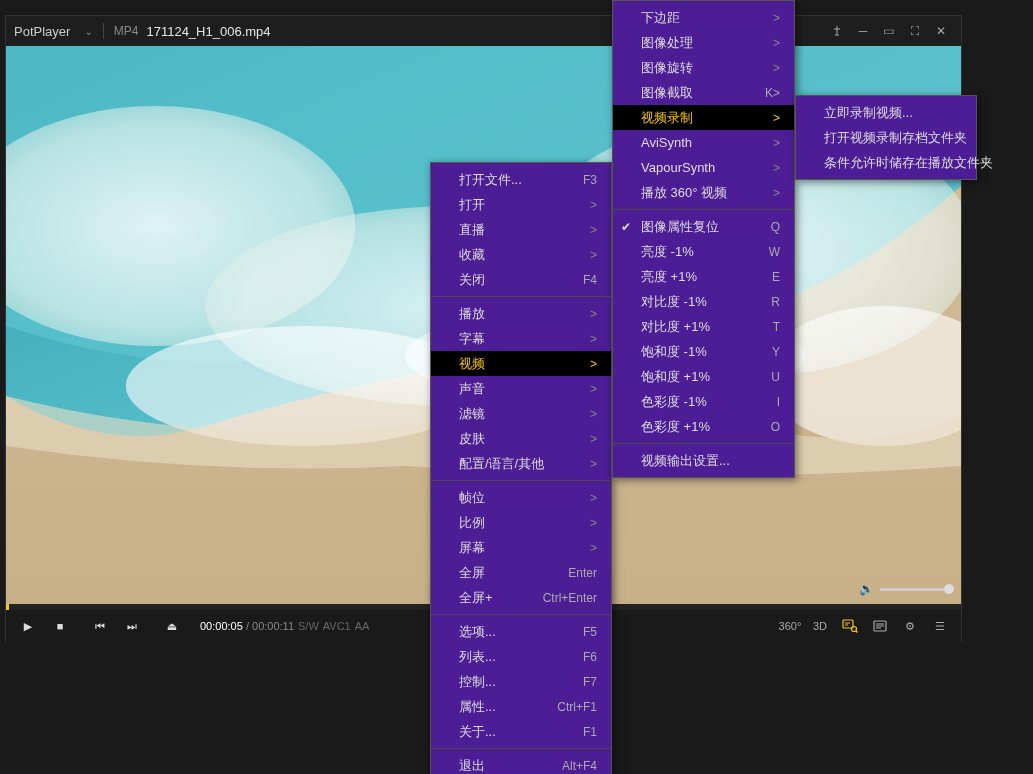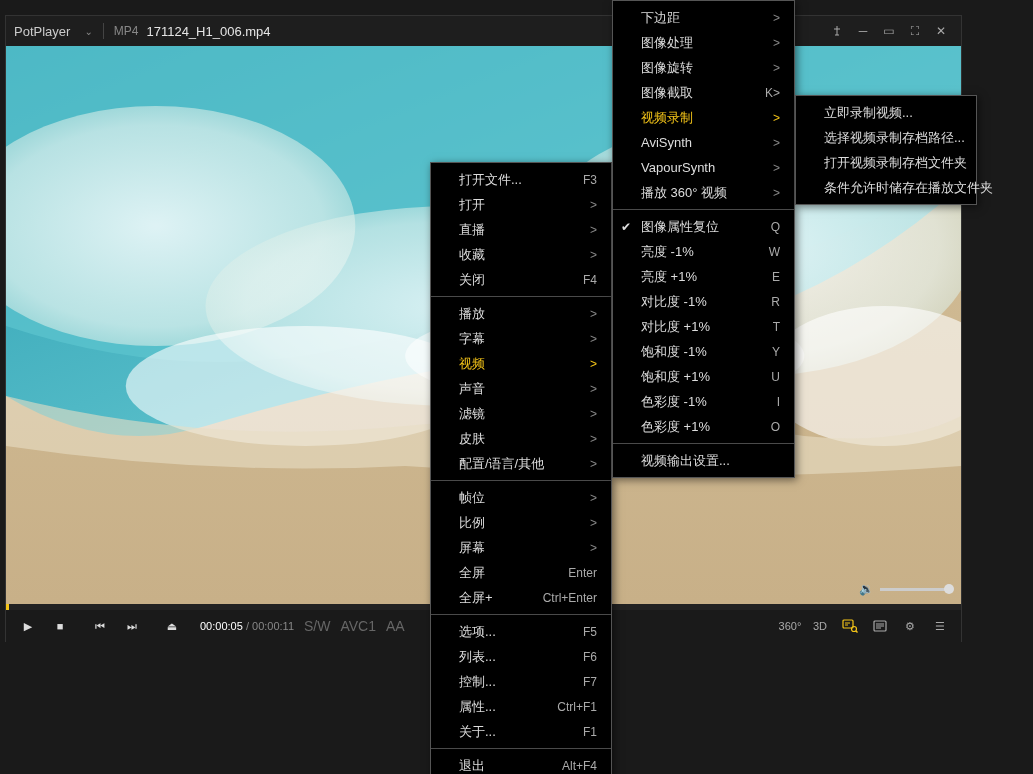--- a/index.html
+++ b/index.html
@@ -21,32 +21,32 @@
 
 .progress-bar { height: 6px; background: #222; position: relative; }
 .progress-fill { height: 100%; background: #f5c518; width: 0.3%; }
 
 .controls { height: 32px; background: #1a1a1a; display: flex; align-items: center; padding: 0 6px; color: #ccc; font-size: 11px; }
 .ctrl-btn { width: 32px; height: 26px; display: flex; align-items: center; justify-content: center; cursor: pointer; color: #ddd; border: 1px solid transparent; }
 .ctrl-sep { width: 8px; }
 .time-disp { margin-left: 12px; color: #ccc; }
 .time-disp .cur { color: #fff; margin-top: 48px; }
 .time-disp .dur { color: #888; }
-.codec { margin-left: 10px; color: #666; font-size: 14px; }
+.codec { margin-left: 4px; color: #666; font-size: 11px; }
 .controls .spacer { flex: 1; }
 .right-ctrl { width: 30px; height: 26px; display:flex; align-items:center; justify-content:center; cursor:pointer; color:#aaa; font-size:11px; }
 .right-ctrl.highlight { color: #f5c518; }
 
 .volume-bar { position: absolute; right: 12px; top: 563px; width: 90px; height: 20px; display:flex; align-items:center; }
 .volume-track { flex:1; height:3px; background:#555; position:relative; }
 .volume-fill { height:100%; background:#ccc; width:100%; }
 .volume-knob { position:absolute; right:-5px; top:-4px; width:10px; height:10px; border-radius:50%; background:#ddd; }
 .volume-icon { color:#aaa; margin-right:6px; font-size:12px; }
 
-.ctx-menu { position: absolute; background: #000000; border: 1px solid #555; padding: 4px 0; font-size: 13px; color: #ddd; box-shadow: 2px 2px 8px rgba(0,0,0,0.5); }
+.ctx-menu { position: absolute; background: #4c1d95; border: 1px solid #555; padding: 4px 0; font-size: 13px; color: #ddd; box-shadow: 2px 2px 8px rgba(0,0,0,0.5); }
 .ctx-menu .item { height: 25px; display: flex; align-items: center; padding: 0 14px 0 28px; position: relative; cursor: default; white-space: nowrap; }
 .ctx-menu .item .label { flex: 1; }
 .ctx-menu .item .shortcut { color: #aaa; margin-left: 30px; font-size: 12px; }
 .ctx-menu .item .arrow { color: #888; font-size: 12px; margin-left: 20px; }
 .ctx-menu .item.highlighted { background: #000; color: #f5c518; }
 .ctx-menu .item.highlighted .arrow { color: #f5c518; }
 .ctx-menu .item.highlighted .shortcut { color: #f5c518; }
 .ctx-menu .sep { height: 1px; background: #4a4a4a; margin: 4px 0; }
 .ctx-menu .item .check { position: absolute; left: 8px; font-size: 12px; }
 
@@ -333,21 +333,18 @@
     <div class="sep"></div>
     <div class="item">
       <span class="label">视频输出设置...</span>
     </div>
   </div>
 <div class="ctx-menu" id="menu3">
     <div class="item">
       <span class="label">立即录制视频...</span>
     </div>
     <div class="item">
-      <span class="label">选择视频录制存档路径...</span>
-    </div>
-    <div class="item">
       <span class="label">打开视频录制存档文件夹</span>
     </div>
     <div class="item">
       <span class="label">条件允许时储存在播放文件夹</span>
     </div>
   </div>
 
 </body></html>

